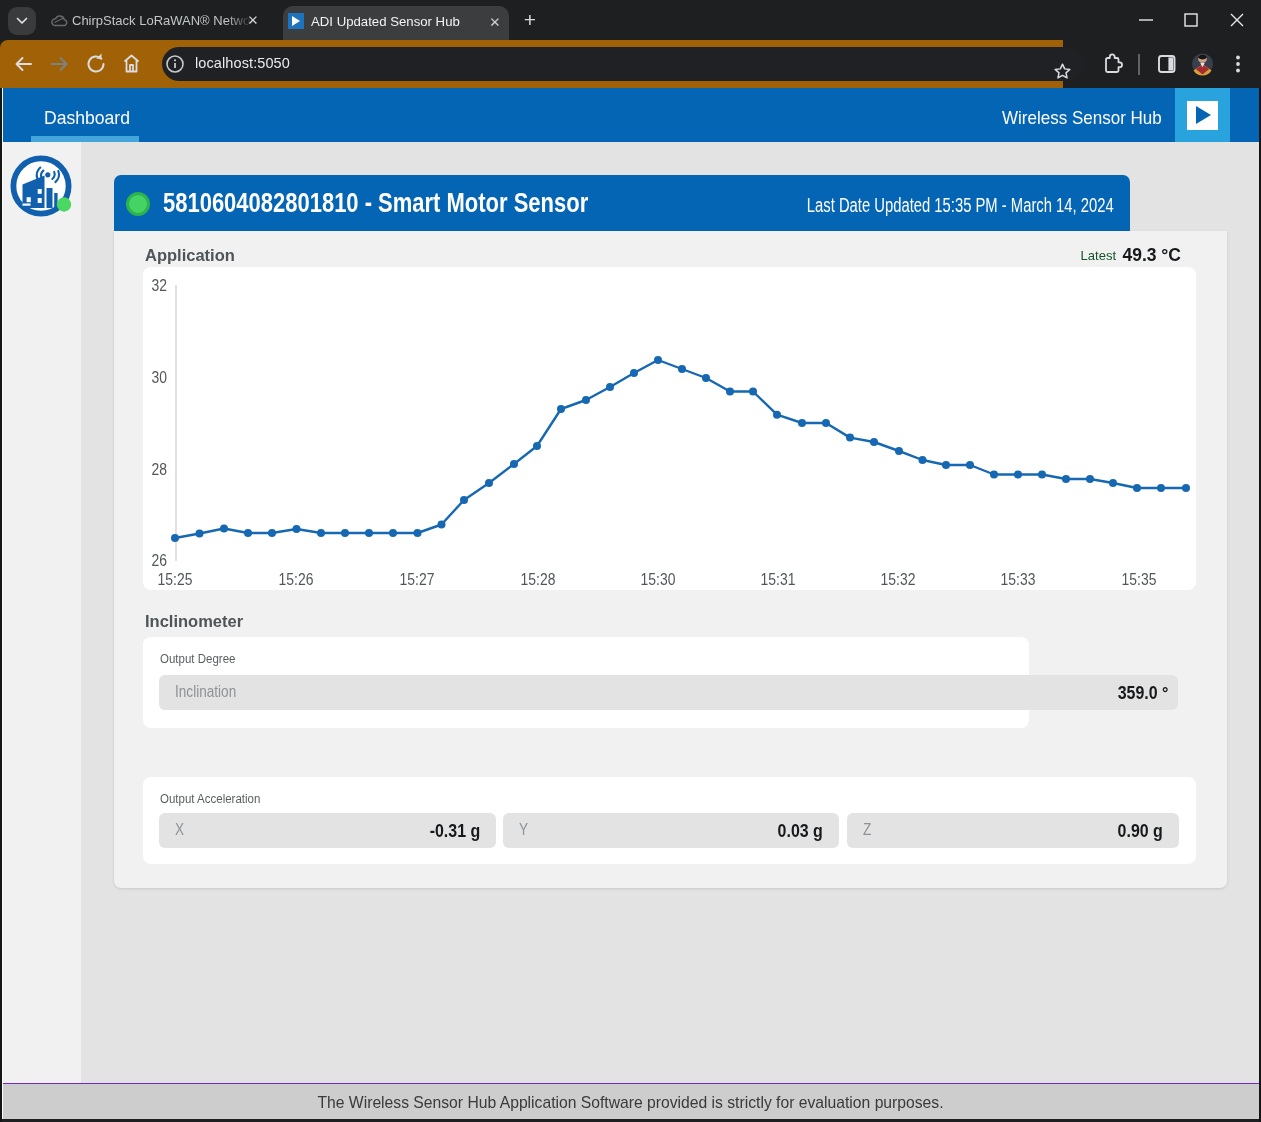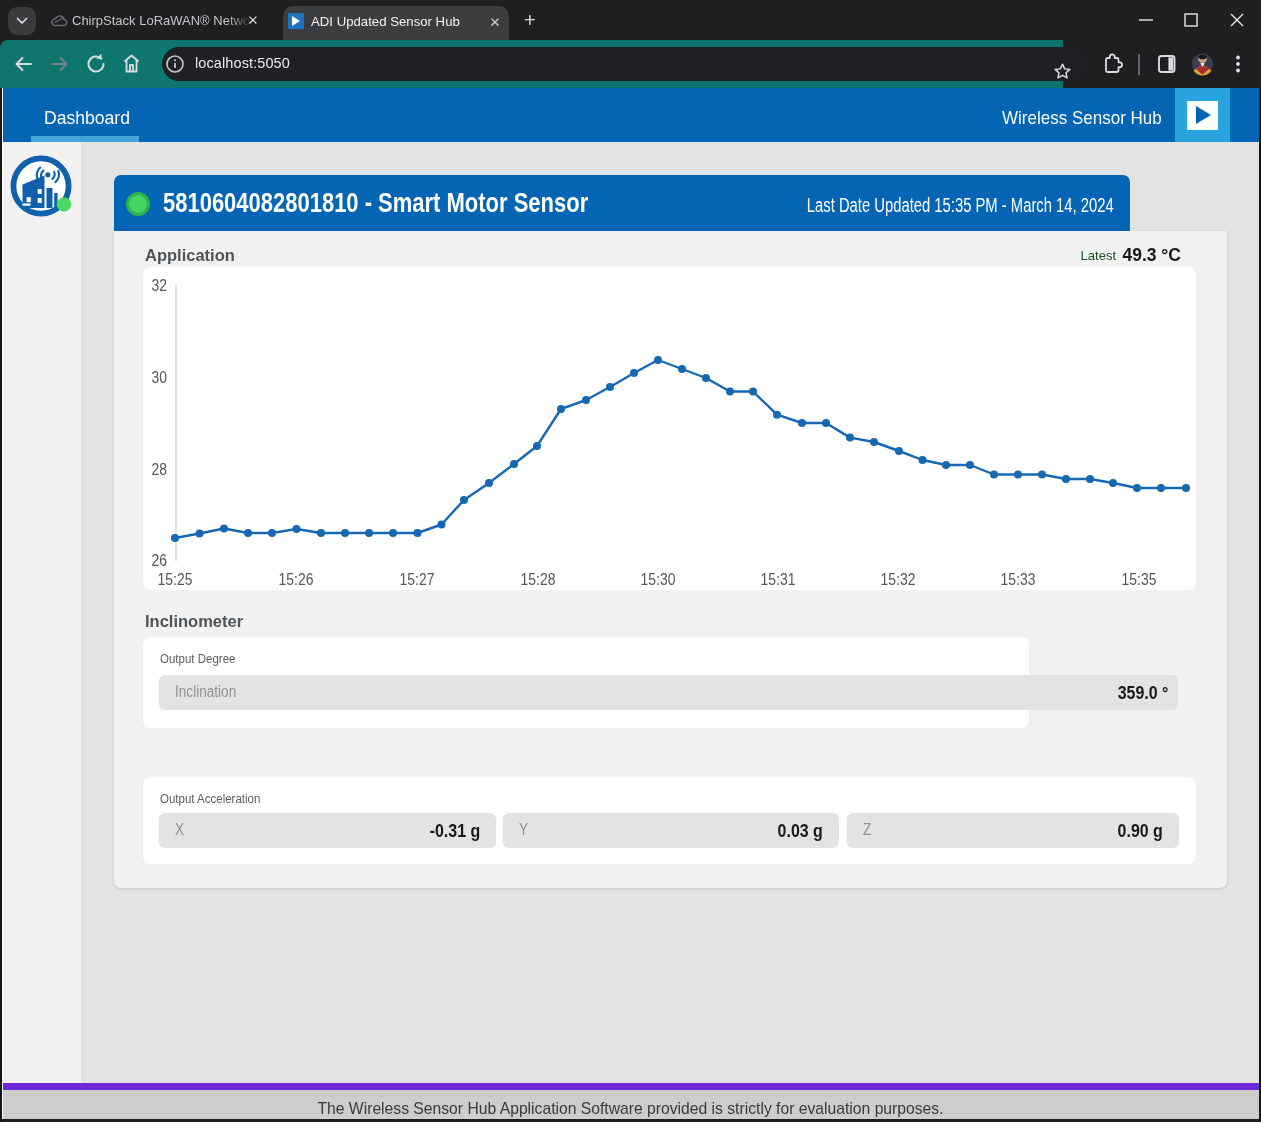--- a/index.html
+++ b/index.html
@@ -14,21 +14,21 @@
   .tab-inactive { position:absolute; left:42px; top:6px; width:240px; height:30px; color:#c3c6c8; font-size:13px; }
   .tab-inactive .title { position:absolute; left:30px; top:7px; width:180px; white-space:nowrap; overflow:hidden;
       -webkit-mask-image:linear-gradient(90deg,#000 86%,transparent 100%); }
   .tab-active { position:absolute; left:283px; top:6px; width:226px; height:34px; background:#3c3d3f;
       border-radius:10px 10px 0 0; color:#f1f3f4; font-size:12.5px; }
   .tab-active .title { position:absolute; left:28px; top:8px; white-space:nowrap; font-size:13.2px; }
   .closex { position:absolute; top:7px; width:16px; height:16px; color:#cfd1d3; font-size:13.5px; line-height:16px; text-align:center; }
   #newtab { position:absolute; left:517px; top:8px; width:26px; height:26px; color:#d3d5d7; font-size:21px; font-weight:400; line-height:24px; text-align:center; }
 
   
-  #toolbar { position:absolute; left:0; top:40px; width:1063px; height:48px; background:#0f766e; border-radius:8px 0 0 0;padding-left:28px; }
+  #toolbar { position:absolute; left:0; top:40px; width:1063px; height:48px; background:#a16207; border-radius:8px 0 0 0;padding-left:28px; }
   .tbicon { position:absolute; top:0; height:48px; }
   #urlbar { position:absolute; left:162px; top:7px; width:923px; height:34px; border-radius:17px; background:#202124; }
   #urltext { position:absolute; left:33px; top:8px; font-size:14.5px; color:#e8eaed; letter-spacing:0.1px; }
 
   
   #appbar { position:absolute; left:0; top:88px; width:1261px; height:54px; background:#0465b5; }
   #dash { position:absolute; left:44px; top:19px; color:#fdfdfd; font-size:18.5px; transform:scaleX(0.95); transform-origin:0 50%; }
   #dashline { position:absolute; left:31px; top:48px; width:108px; height:6px; background:#44a5da; }
   #wsh { position:absolute; right:99px; top:19px; color:#fdfdfd; font-size:18.5px; transform:scaleX(0.92); transform-origin:100% 50%; white-space:nowrap; }
   #adisq { position:absolute; left:1175px; top:0; width:55px; height:54px; background:#28a3dd; }
@@ -62,21 +62,21 @@
   #incpanel { position:absolute; left:29px; top:406px; width:886px; height:91px; background:#fff; border-radius:8px; }
   .minilbl { position:absolute; left:17px; top:15px; color:#5a5e62; font-size:12.5px; transform:scaleX(0.92); transform-origin:0 50%; }
   .graybar { position:absolute; background:#e3e3e3; border-radius:6px; height:35px; }
   .gb-name { position:absolute; left:16px; top:8px; color:#8f9296; font-size:16px; transform:scaleX(0.85); transform-origin:0 50%; }
   .gb-val  { position:absolute; right:13px; top:7px; color:#17181a; font-size:19px; font-weight:700; transform:scaleX(0.84); transform-origin:100% 50%; white-space:nowrap; }
 
   #ttl-acc { position:absolute; left:31px; top:552px; }
   #accpanel { position:absolute; left:29px; top:546px; width:1053px; height:87px; background:#fff; border-radius:8px; }
 
   
-  #footer { position:absolute; left:0; top:1083px; width:1261px; height:36px; background:#cdcdcd; border-top:7px solid #6d28d9; }
+  #footer { position:absolute; left:0; top:1083px; width:1261px; height:36px; background:#cdcdcd; border-top:1px solid #6d28d9; }
   #footer div { width:100%; text-align:center; margin-top:10px; font-size:15.7px; color:#3a3a3a; }
   #winbottom { position:absolute; left:0; top:1119px; width:1261px; height:3px; background:#1e1f20; }
 </style>
 </head>
 <body>
 
 <div id="tabstrip">
   <div id="tabsearch">
     <svg width="14" height="14" viewBox="0 0 14 14">
         <path d="M2.5 4.5 L7 9 L11.5 4.5" stroke="#dfe1e4" stroke-width="1.7" fill="none" stroke-linecap="round" stroke-linejoin="round"></path>

